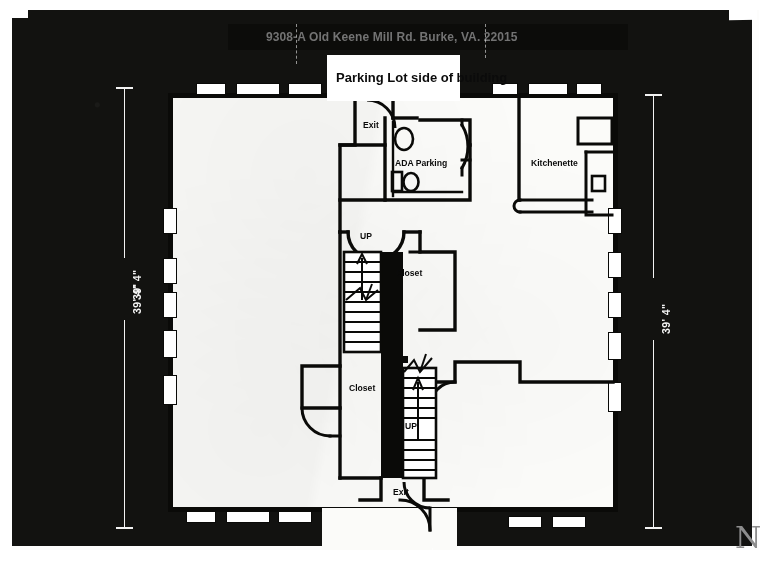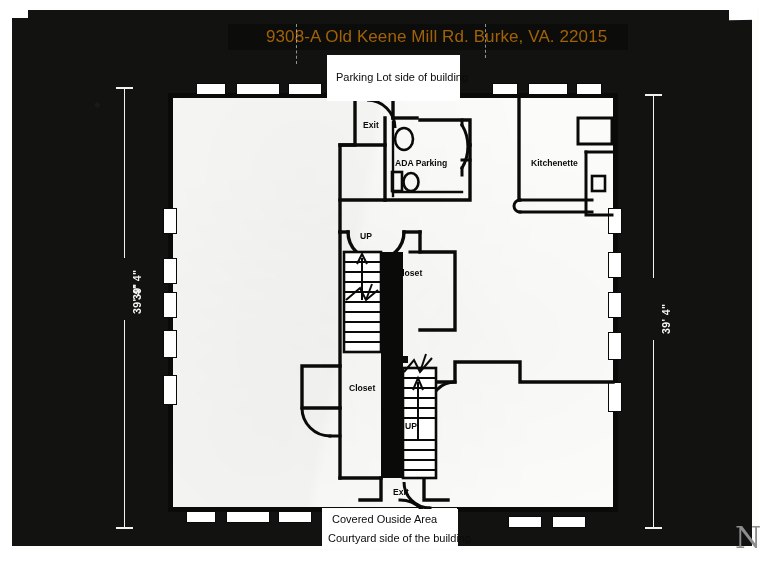--- a/index.html
+++ b/index.html
@@ -26,27 +26,27 @@
   .edge-right{position:absolute;right:0;top:0;width:14px;height:588px;background:#fff;}
   .edge-bottom{position:absolute;left:0;bottom:0;width:773px;height:40px;background:#fff;}
 
   .skew-a{position:absolute;left:10px;top:8px;width:18px;height:10px;background:#fff;}
   .skew-b{position:absolute;right:16px;top:8px;width:28px;height:12px;background:#fff;
           transform:skewY(-1.2deg);}
 
   
   .title-bar{position:absolute;left:228px;top:24px;width:400px;height:26px;
              background:#0c0c0a;display:flex;align-items:center;}
-  .title-txt{color:#a16207;font-size:17px;font-weight:normal;letter-spacing:.1px;
+  .title-txt{color:#737373;font-size:12px;font-weight:bold;letter-spacing:.1px;
              white-space:nowrap;padding-left:38px;}
 
   
   .card{position:absolute;background:#ffffff;box-sizing:border-box;
         display:flex;flex-direction:column;justify-content:center;}
-  .card span{color:#0b0b0b;font-size:11px;font-weight:normal;line-height:1.75;
+  .card span{color:#0b0b0b;font-size:13px;font-weight:bold;line-height:1.75;
              white-space:nowrap;}
 
   
   .floor{position:absolute;background:#fbfbf9;}
   .floor.tex:after{content:"";position:absolute;inset:0;opacity:.5;
     background:
       linear-gradient(100deg, rgba(0,0,0,.035) 0 40%, transparent 42%),
       radial-gradient(ellipse at 30% 20%, rgba(0,0,0,.045), transparent 55%),
       radial-gradient(ellipse at 72% 58%, rgba(0,0,0,.04), transparent 60%),
       radial-gradient(ellipse at 20% 80%, rgba(0,0,0,.05), transparent 55%);}
@@ -263,24 +263,20 @@
   <div class="ink" style="left:360px;top:231px;">UP</div>
   <div class="ink" style="left:396px;top:268px;">Closet</div>
   <div class="ink" style="left:349px;top:383px;">Closet</div>
   <div class="ink" style="left:405px;top:421px;">UP</div>
   <div class="ink" style="left:393px;top:487px;">Exit</div>
 
   <div class="card" style="left:327px;top:55px;width:133px;height:46px;padding-left:9px;">
     <span>Parking Lot side of building</span>
   </div>
 
-  <div class="card" style="left:322px;top:509px;width:136px;height:40px;padding-left:10px;">
-    <span>Covered Ouside Area</span>
-    <span style="margin-left:-4px;">Courtyard side of the building</span>
-  </div>
 
   <div class="title-bar">
     <div class="title-txt">9308-A Old Keene Mill Rd. Burke, VA. 22015</div>
   </div>
 
   <div class="dimline-v" style="left:124px;top:88px;height:440px;"></div>
   <div class="dimtick" style="left:116px;top:87px;width:17px;height:2px;"></div>
   <div class="dimtick" style="left:116px;top:527px;width:17px;height:2px;"></div>
   <div class="dimtxt vert" style="left:131px;top:300px;">39' 4"</div>
   <div style="position:absolute;left:116px;top:258px;width:17px;height:62px;background:#121210;"></div>

